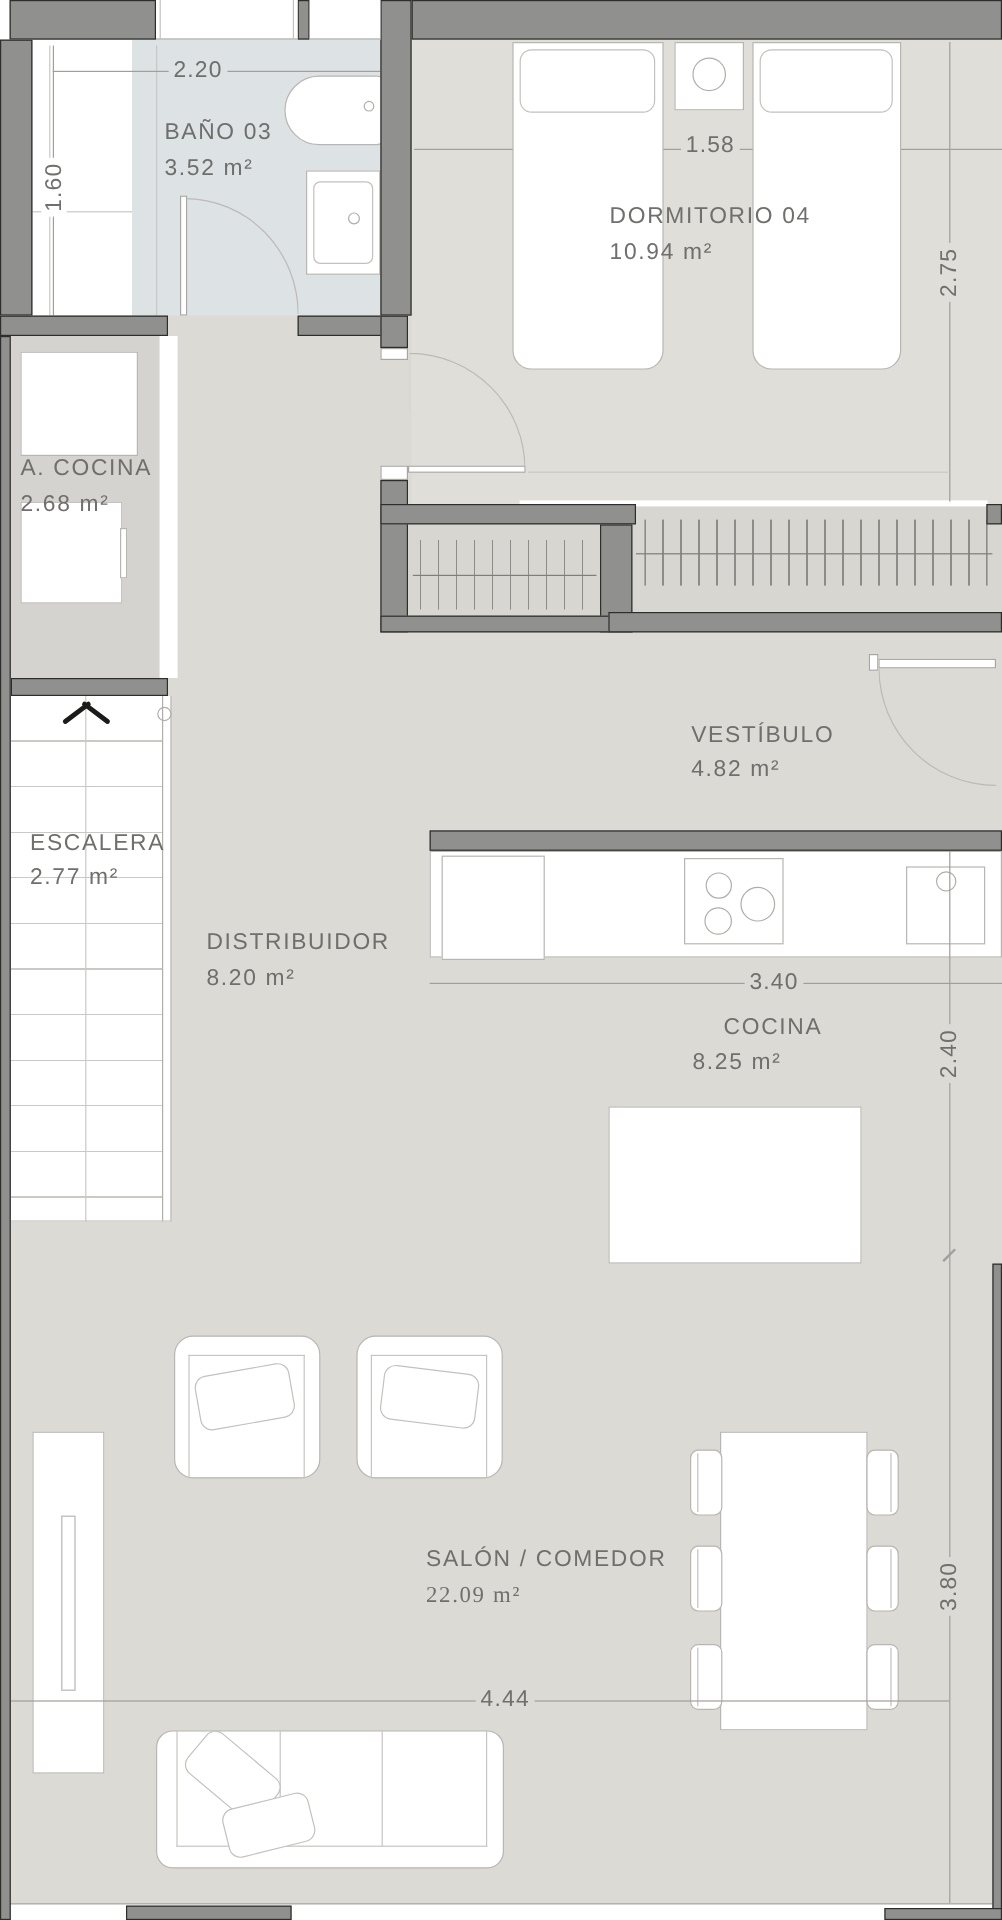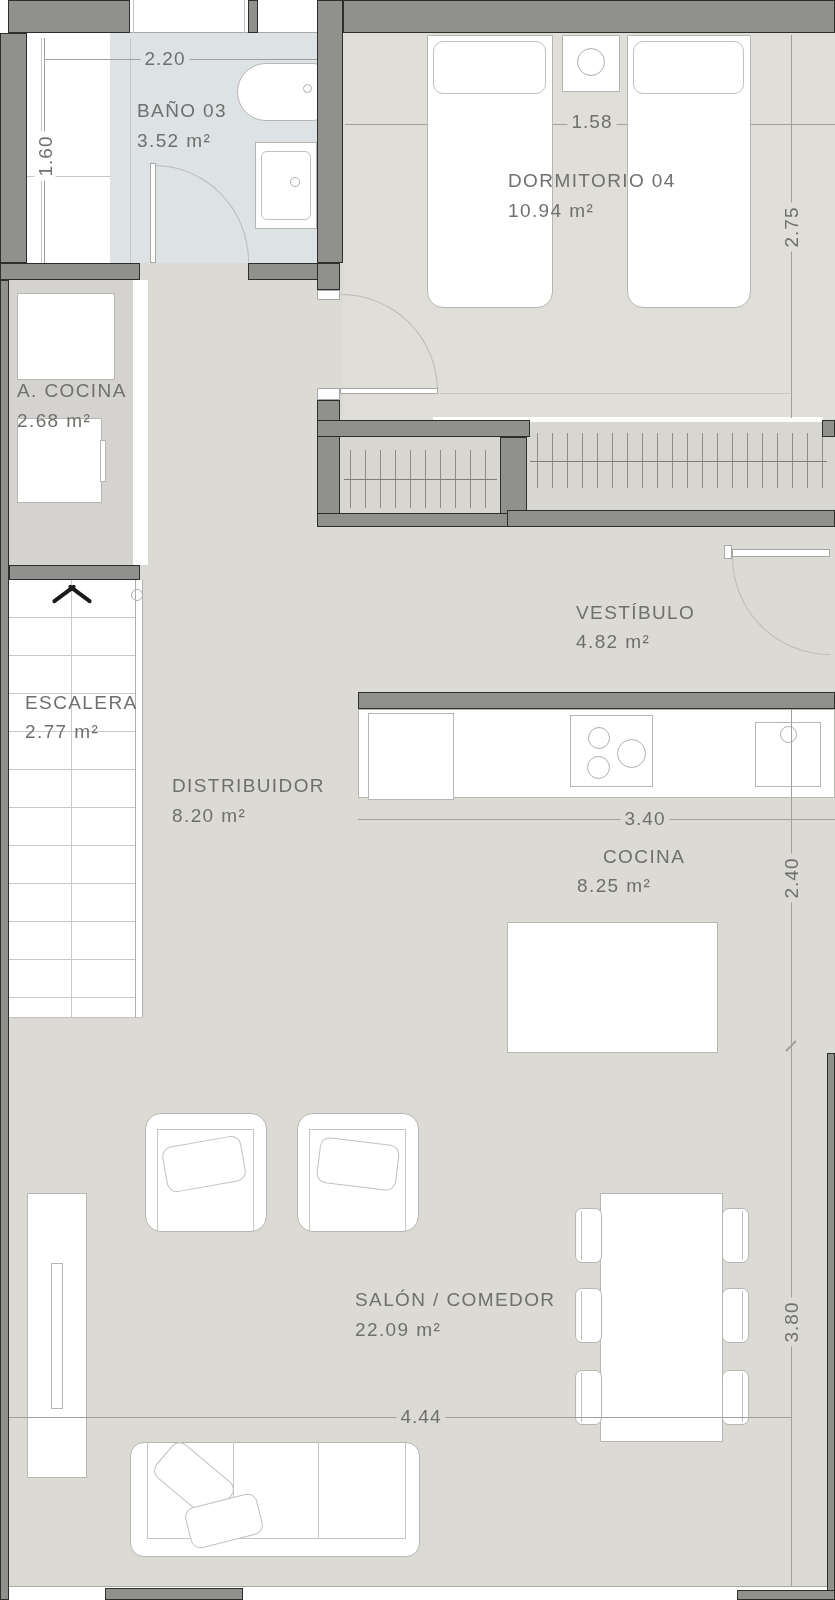--- a/index.html
+++ b/index.html
@@ -187,21 +187,21 @@
   <div class="rlabel" style="left:25px;top:693px;">ESCALERA</div>
   <div class="alabel" style="left:25px;top:722px;">2.77 m²</div>
 
   <div class="rlabel" style="left:172px;top:776px;">DISTRIBUIDOR</div>
   <div class="alabel" style="left:172px;top:806px;">8.20 m²</div>
 
   <div class="rlabel" style="left:569px;top:847px;margin-left:34px;">COCINA</div>
   <div class="alabel" style="left:577px;top:876px;">8.25 m²</div>
 
   <div class="rlabel" style="left:355px;top:1290px;">SALÓN / COMEDOR</div>
-  <div class="alabel" style="left:355px;top:1320px;">22.09 m²</div>
+  <div class="alabel" style="left:355px;top:1320px;font-family:Liberation Serif, serif;">22.09 m²</div>
 
   <div class="dlabel ctr bg-bath" style="left:165px;top:48px;">2.20</div>
   <div class="dlabel rot bg-white" style="left:45px;top:156px;">1.60</div>
   <div class="dlabel ctr bg-dorm" style="left:592px;top:111px;">1.58</div>
   <div class="dlabel rot bg-dorm" style="left:791px;top:227px;">2.75</div>
   <div class="dlabel ctr bg-main" style="left:617px;top:808px;margin-left:28px;">3.40</div>
   <div class="dlabel rot bg-main" style="left:791px;top:878px;">2.40</div>
   <div class="dlabel rot bg-main" style="left:791px;top:1322px;">3.80</div>
   <div class="dlabel ctr bg-main" style="left:421px;top:1406px;">4.44</div>
 

